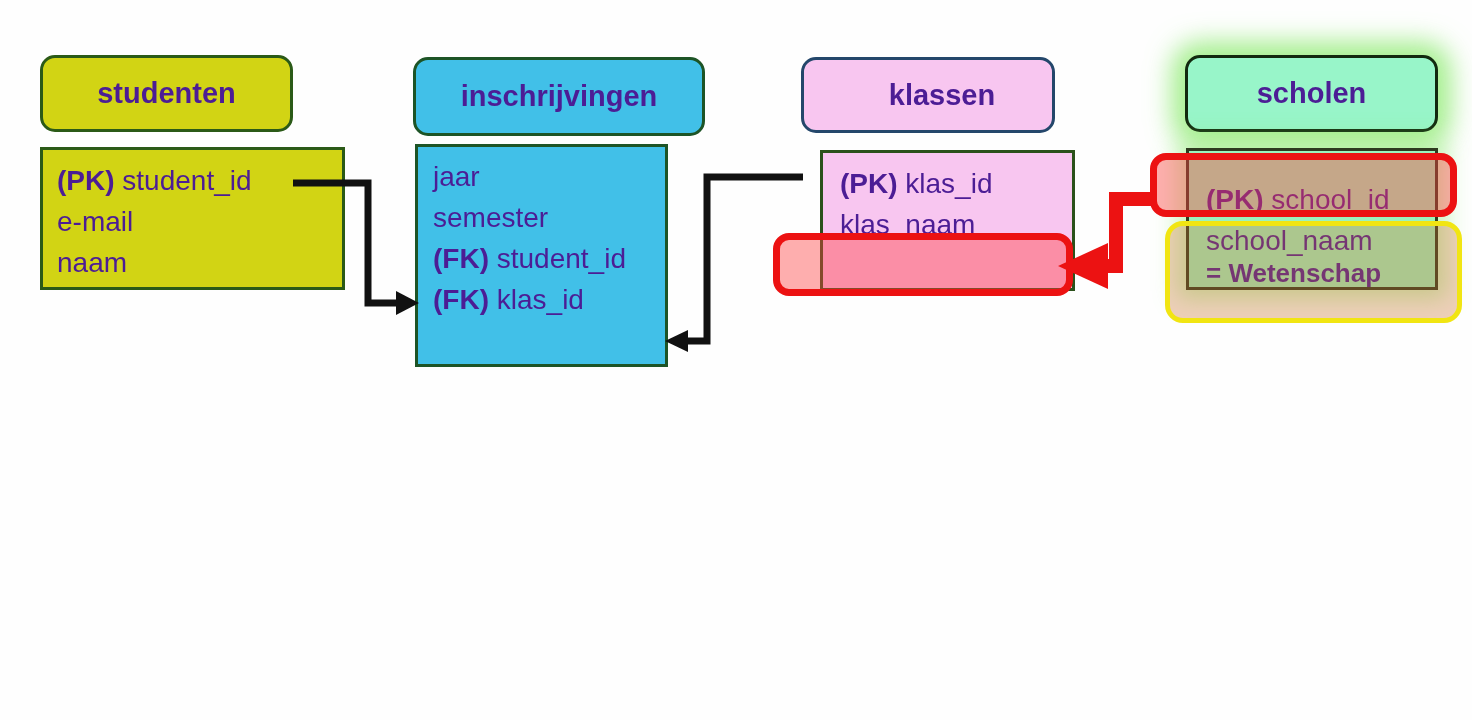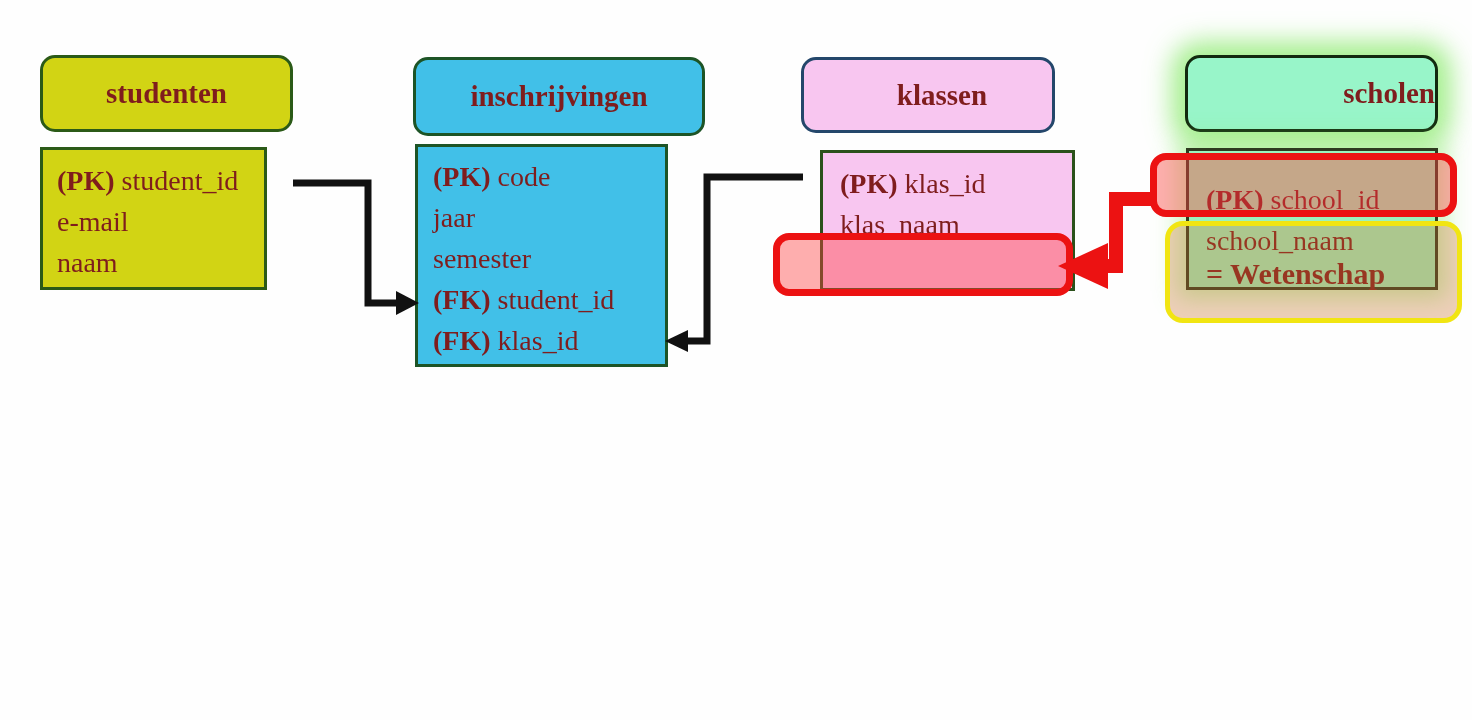--- a/index.html
+++ b/index.html
@@ -1,48 +1,48 @@
 <!DOCTYPE html>
 <html style="--olive: #d2d414; --cyan: #41c0e8; --pink: #f8c6f0; --mint: #98f5c9; --mint-body: #9cf2bd; --red-accent: #ec1212; --yellow-accent: #f1e512; --glow-green: #84e966; --arrow-black: #111111;"><head>
 <meta charset="utf-8">
 <style>
   html,body{margin:0;padding:0;background:#ffffff;}
   .canvas{
     position:relative;width:1472px;height:720px;background:#fefefe;
-    overflow:hidden;font-family:Liberation Serif, serif;color:#7f1d1d;
+    overflow:hidden;font-family:Liberation Sans, sans-serif;color:#4c1d95;
   }
   .entity-header{
     position:absolute;box-sizing:border-box;border-radius:15px;
     display:flex;align-items:center;justify-content:center;
     font-weight:700;font-size:29px;z-index:1;
   }
   .entity-body{
     position:absolute;box-sizing:border-box;z-index:1;
   }
   .row{height:41px;line-height:41px;font-size:28px;white-space:nowrap;}
   .fp{font-weight:700;white-space:pre;}
   .st-header{left:40px;top:55px;width:253px;height:77px;
     background:var(--olive,#d2d414);border:3px solid #2b5a17;}
-  .st-body{left:40px;top:147px;width:227px;height:143px;
+  .st-body{left:40px;top:147px;width:305px;height:143px;
     background:var(--olive,#d2d414);border:3px solid #2b5a17;padding:10px 0 0 14px;}
   .in-header{left:413px;top:57px;width:292px;height:79px;
     background:var(--cyan,#41c0e8);border:3px solid #1d5426;}
   .in-body{left:415px;top:144px;width:253px;height:223px;
     background:var(--cyan,#41c0e8);border:3px solid #1d5426;padding:9px 0 0 15px;}
   .kl-header{left:801px;top:57px;width:254px;height:76px;
     background:var(--pink,#f8c6f0);border:3px solid #24476b;padding-left:28px;}
   .kl-body{left:802px;top:150px;width:255px;height:141px;
     background:var(--pink,#f8c6f0);border:3px solid #2b511b;padding:10px 0 0 17px;margin-left:18px;}
   .sc-header{left:1185px;top:55px;width:253px;height:77px;
     background:var(--mint,#98f5c9);border:3px solid #12290f;
-    box-shadow:0 0 26px 13px rgba(132,233,102,.75);justify-content:flex-end;}
+    box-shadow:0 0 26px 13px rgba(132,233,102,.75);}
   .sc-body{left:1186px;top:148px;width:252px;height:142px;
     background:var(--mint-body,#9cf2bd);border:3px solid #2f3a20;padding:28px 0 16px 17px;
     box-shadow:0 0 22px 9px rgba(132,233,102,.45);}
-  .row.emph{font-weight:700;font-size:30px;margin-top:-8px;}
+  .row.emph{font-weight:700;font-size:26px;margin-top:-8px;}
   .hl{position:absolute;box-sizing:border-box;z-index:3;}
   .hl-red{background:rgba(255,64,64,.42);border:7px solid var(--red-accent,#ec1212);border-radius:16px;}
   .hl-red-klassen{left:773px;top:233px;width:300px;height:63px;}
   .hl-red-scholen{left:1150px;top:153px;width:307px;height:64px;}
   .hl-yellow{left:1165px;top:221px;width:297px;height:102px;
     background:rgba(206,108,44,.32);border:5px solid var(--yellow-accent,#f1e512);border-radius:18px;}
   .arrow-layer{position:absolute;left:0;top:0;width:1472px;height:720px;pointer-events:none;}
   .arrows-black{z-index:2;}
   .arrow-red-layer{z-index:4;}
 </style>
@@ -57,21 +57,20 @@
   <div class="entity-body st-body">
     <div class="row"><span class="fp">(PK) </span><span class="fn">student_id</span></div>
     <div class="row"><span class="fp"></span><span class="fn">e-mail</span></div>
     <div class="row"><span class="fp"></span><span class="fn">naam</span></div>
   </div>
 
   <div class="entity-header in-header">
     <span>inschrijvingen</span>
   </div>
   <div class="entity-body in-body">
-    <div class="row"><span class="fp">(PK) </span><span class="fn">code</span></div>
     <div class="row"><span class="fp"></span><span class="fn">jaar</span></div>
     <div class="row"><span class="fp"></span><span class="fn">semester</span></div>
     <div class="row"><span class="fp">(FK) </span><span class="fn">student_id</span></div>
     <div class="row"><span class="fp">(FK) </span><span class="fn">klas_id</span></div>
   </div>
 
   <div class="entity-header kl-header">
     <span>klassen</span>
   </div>
   <div class="entity-body kl-body">

